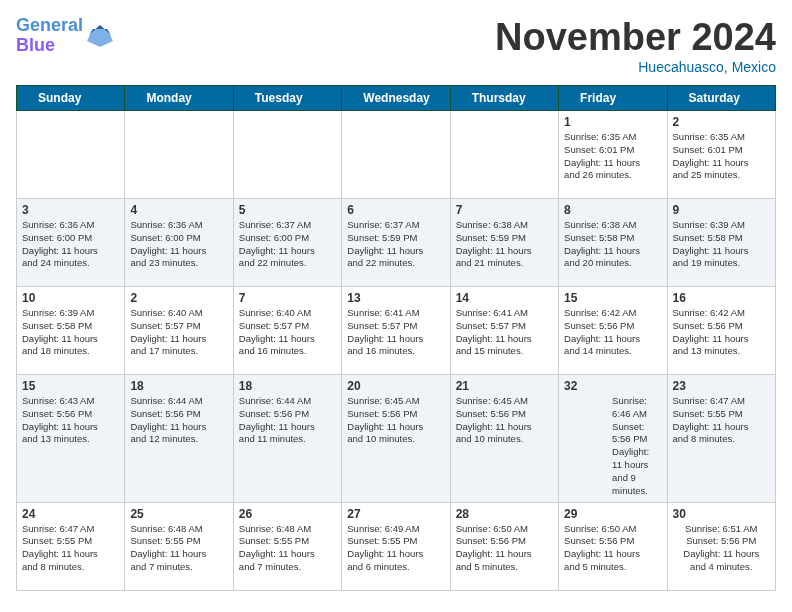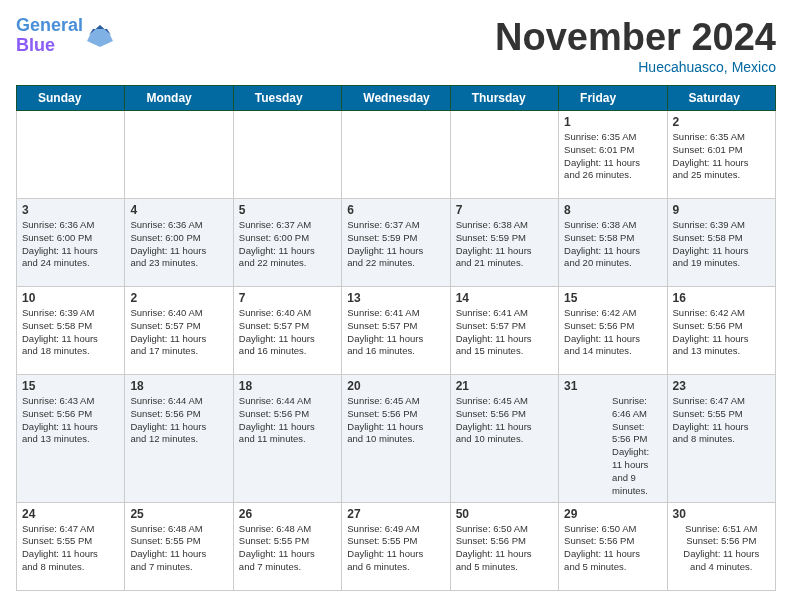--- a/index.html
+++ b/index.html
@@ -283,21 +283,21 @@
 and 10 minutes.</div>
           </td>
           <td class="cell alt-row">
             <div class="day-num">21</div>
             <div class="cell-text" style="white-space: pre-line;">Sunrise: 6:45 AM
 Sunset: 5:56 PM
 Daylight: 11 hours
 and 10 minutes.</div>
           </td>
           <td class="cell alt-row">
-            <div class="day-num">31</div>
+            <div class="day-num">32</div>
             <div class="cell-text" style="white-space: pre-line; margin-left: 48px;">Sunrise: 6:46 AM
 Sunset: 5:56 PM
 Daylight: 11 hours
 and 9 minutes.</div>
           </td>
           <td class="cell alt-row">
             <div class="day-num">23</div>
             <div class="cell-text" style="white-space: pre-line;">Sunrise: 6:47 AM
 Sunset: 5:55 PM
 Daylight: 11 hours
@@ -327,21 +327,21 @@
 and 7 minutes.</div>
           </td>
           <td class="cell">
             <div class="day-num">27</div>
             <div class="cell-text" style="white-space: pre-line;">Sunrise: 6:49 AM
 Sunset: 5:55 PM
 Daylight: 11 hours
 and 6 minutes.</div>
           </td>
           <td class="cell">
-            <div class="day-num">50</div>
+            <div class="day-num">28</div>
             <div class="cell-text" style="white-space: pre-line;">Sunrise: 6:50 AM
 Sunset: 5:56 PM
 Daylight: 11 hours
 and 5 minutes.</div>
           </td>
           <td class="cell">
             <div class="day-num">29</div>
             <div class="cell-text" style="white-space: pre-line;">Sunrise: 6:50 AM
 Sunset: 5:56 PM
 Daylight: 11 hours

